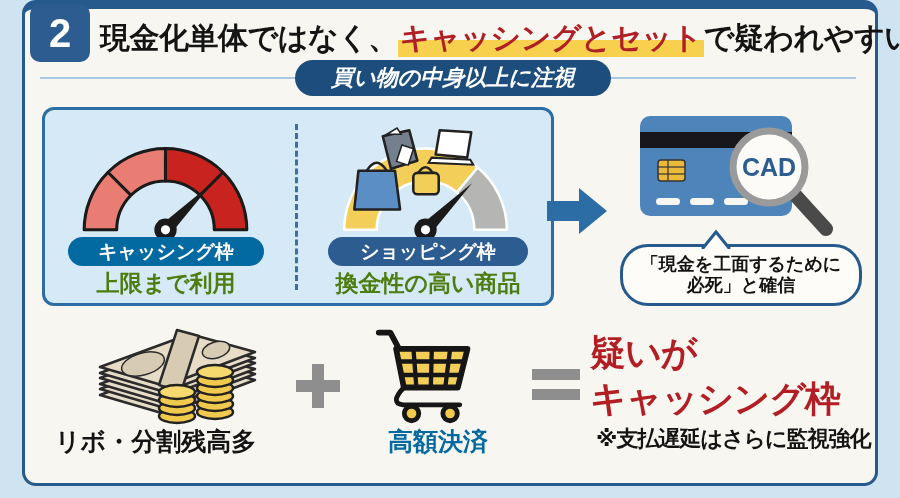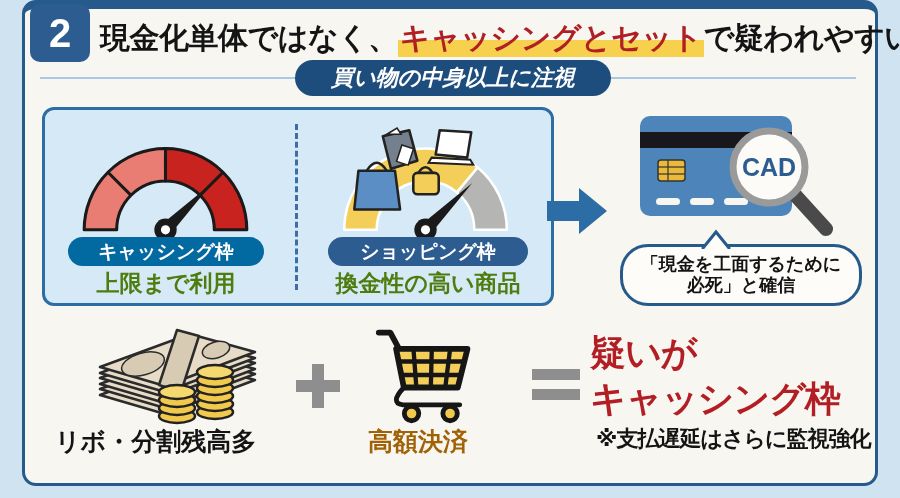--- a/index.html
+++ b/index.html
@@ -81,22 +81,22 @@
   .bubble-notch{position:absolute;left:700px;top:229px;width:32px;height:20px;}
   
   .money-svg{position:absolute;left:85px;top:322px;width:200px;height:104px;overflow:visible;}
   .money-label{
     position:absolute;left:55px;top:425px;width:240px;text-align:left;
     font-size:25px;font-weight:900;color:#141414;
   }
   .plus-svg{position:absolute;left:295px;top:363px;width:46px;height:46px;}
   .cart-svg{position:absolute;left:373px;top:324px;width:106px;height:100px;overflow:visible;}
   .cart-label{
-    position:absolute;left:368px;top:425px;width:120px;text-align:left;
-    font-size:25px;font-weight:900;color:#a16207;
+    position:absolute;left:368px;top:425px;width:120px;text-align:right;
+    font-size:25px;font-weight:900;color:#0369a1;
   }
   .equals-svg{position:absolute;left:532px;top:366px;width:48px;height:36px;}
   .result-text{
     position:absolute;left:590px;top:330px;width:262px;
     color:#b21e23;font-size:36px;font-weight:900;line-height:1.27;letter-spacing:-1px;
   }
   .footnote{
     position:absolute;left:596px;top:424px;width:276px;
     font-size:22px;font-weight:900;color:#141414;white-space:nowrap;letter-spacing:-1px;
   }

